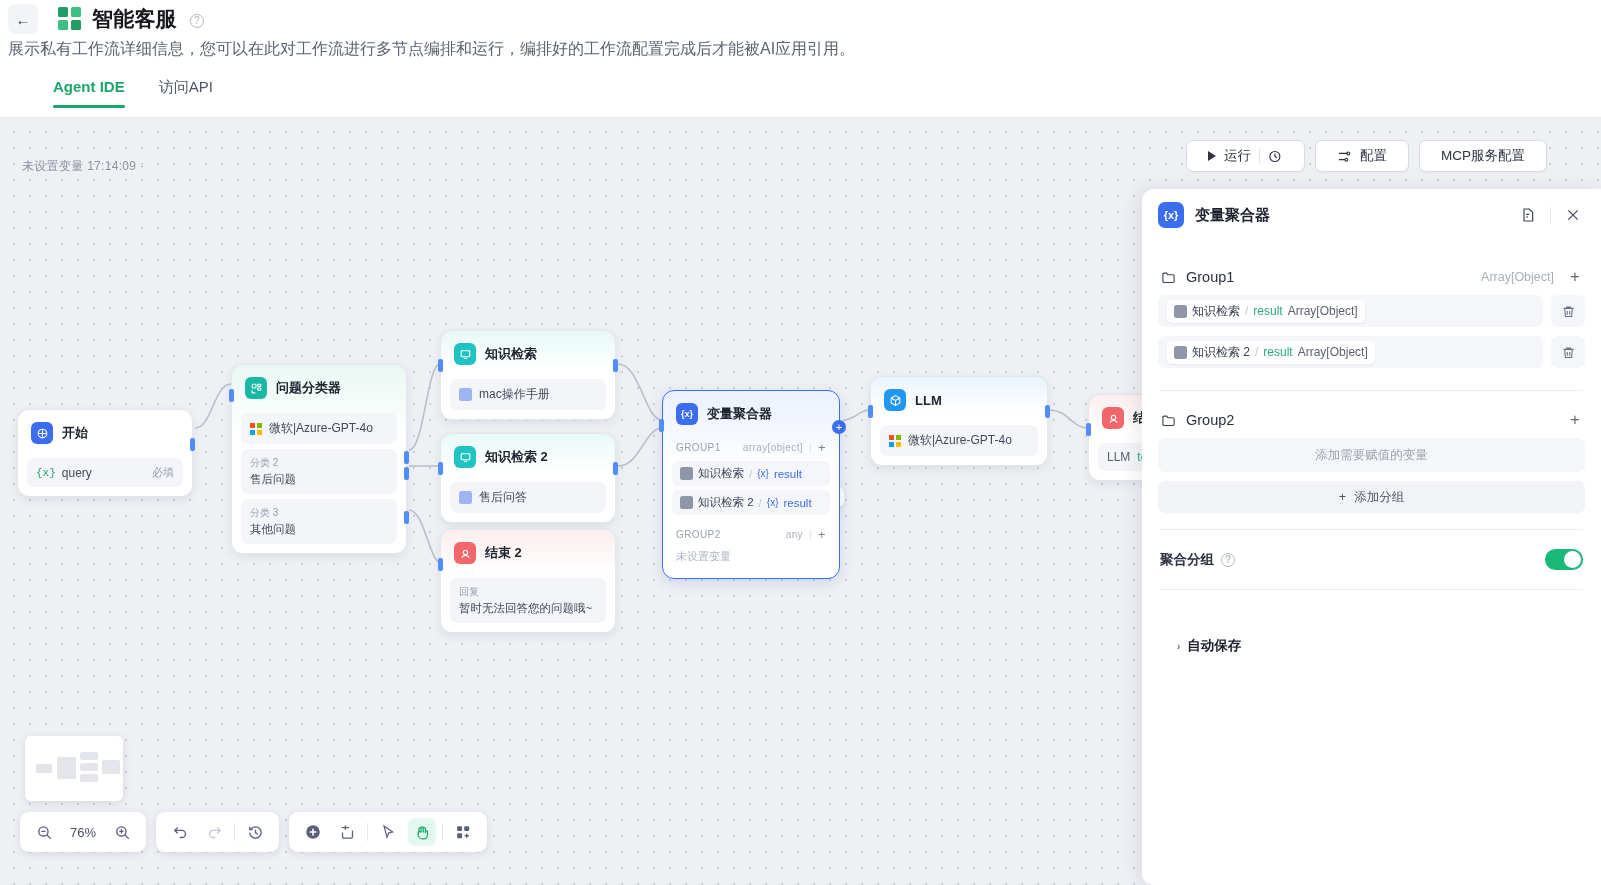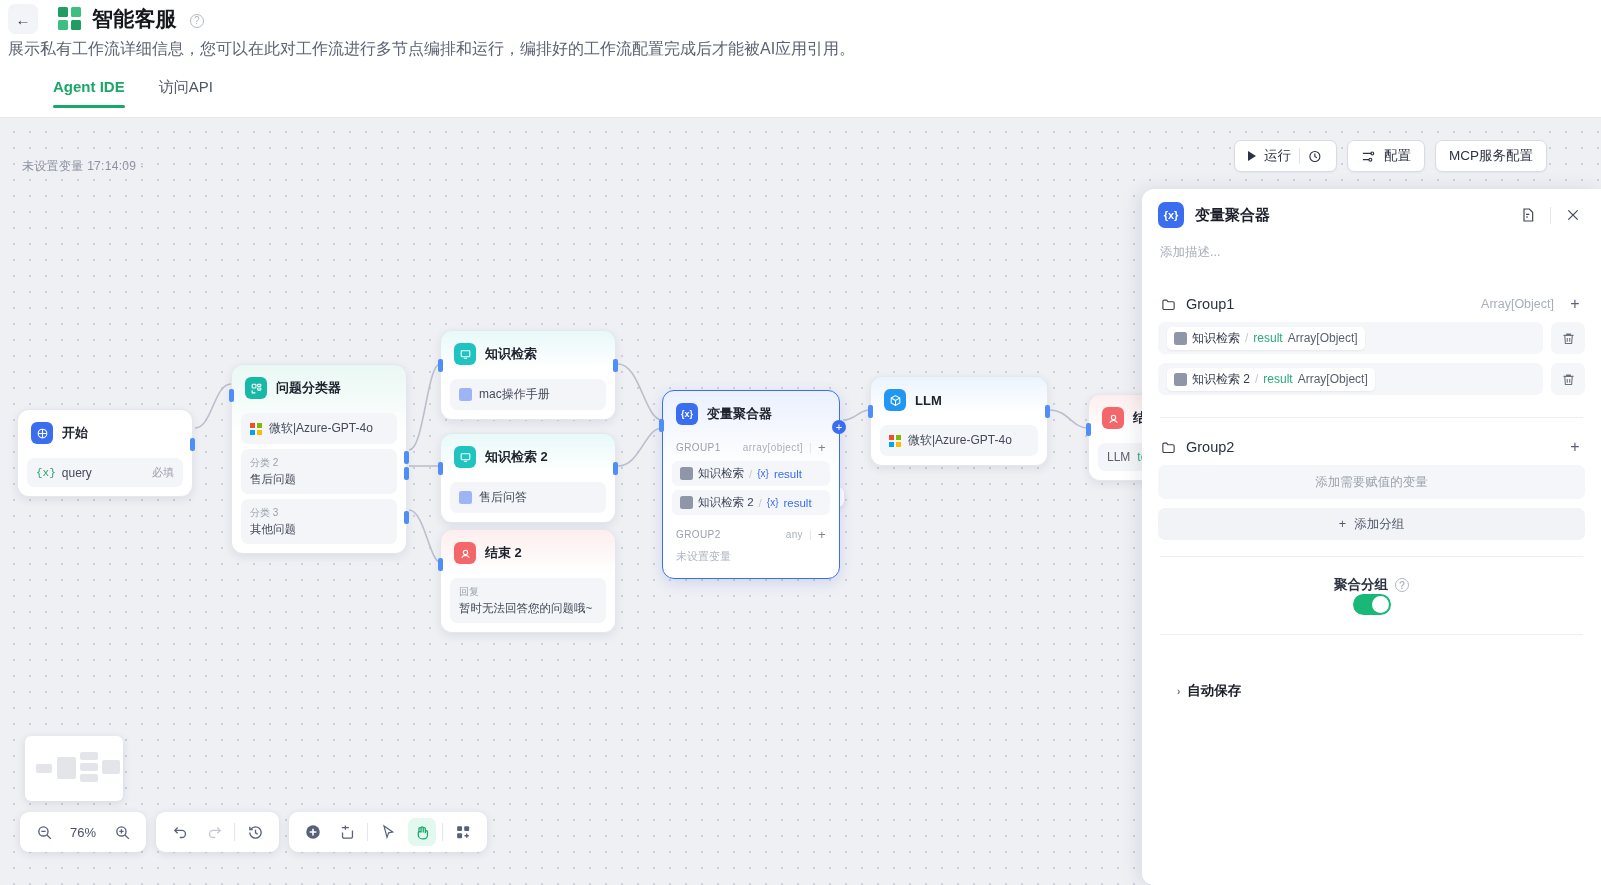--- a/index.html
+++ b/index.html
@@ -49,21 +49,21 @@
     background-image: radial-gradient(#ccd0da 1px, transparent 1px);
     background-size: 16px 16px; background-position: 6px 6px;
     overflow: hidden;
   }
   .autosave { position:absolute; left:22px; top:40px; font-size:12px; color:#8b91a1; letter-spacing:.3px; }
 
   
   .top-tools { position:absolute; right: 54px; top: 22px; display:flex; gap: 10px; align-items:center; }
   .tool-btn {
     height: 32px; background:#fff; border:1px solid #d8dbe4; border-radius: 7px;
-    display:flex; align-items:center; gap:8px; padding: 0 13px; cursor:pointer;
+    display:flex; align-items:center; gap:8px; padding: 0 21px; cursor:pointer;
     font-size: 13.5px; color:#2d3342; box-shadow: 0 1px 2px rgba(25,30,50,.05);
   }
   .tool-btn .sep { width:1px; height:16px; background:#dfe2ea; }
   .play-tri { width:0;height:0;border-left:8px solid #2d3342;border-top:5px solid transparent;border-bottom:5px solid transparent; }
 
   
   .node {
     position:absolute; background:#fff; border-radius: 12px;
     box-shadow: 0 3px 10px rgba(30,40,70,.09); border:1px solid rgba(225,228,236,.9);
     padding: 9px; font-size: 12px;
@@ -183,21 +183,21 @@
   .var-type { color:#5a616f; }
   .del-btn { width:34px;height:32px;background:#f5f6f9;border-radius:7px;display:flex;
     align-items:center;justify-content:center;color:#69707f;cursor:pointer; }
 
   .p-divider { height:1px; background:#edeef2; margin: 22px 2px 0 2px; }
   .addvar-box { height:34px; background:#f5f6f9; border-radius:7px; display:flex;
     align-items:center; justify-content:center; color:#9aa0ad; font-size:12.5px; margin-top:9px; cursor:pointer; }
   .addgrp-box { height:32px; background:#f2f3f7; border-radius:7px; display:flex; align-items:center;
     justify-content:center; gap:8px; color:#4d5566; font-size:12.5px; margin-top:9px; cursor:pointer; }
 
-  .toggle-row { display:flex; align-items:center; padding: 19px 2px 19px 2px; flex-direction: column; }
+  .toggle-row { display:flex; align-items:center; padding: 19px 2px 19px 2px; }
   .toggle-label { font-size:13.5px; color:#2b313e; font-weight:700; flex:1; display:flex; align-items:center; gap:4px; }
   .toggle-label .help-icon { margin-top:0; }
   .switch { width:38px; height:21px; border-radius:11px; background:#18b877; position:relative; cursor:pointer; }
   .switch i { position:absolute; right:2px; top:2px; width:17px; height:17px; border-radius:50%; background:#fff; }
 
   .outvar { display:flex; align-items:center; gap:7px; margin-top: 47px; padding-left:19px;
     font-size:13.5px; color:#1a1e28; font-weight:700; cursor:pointer; }
   .caret { color:#6a7282; font-size:10px; }
 </style>
 </head>
@@ -556,21 +556,20 @@
         </svg>
       </div>
       <div class="phsep"></div>
       <div class="phbtn">
         <svg width="16" height="16" viewBox="0 0 24 24" fill="none" stroke="currentColor" stroke-width="1.8">
           <path d="M5 5l14 14M19 5L5 19"></path>
         </svg>
       </div>
     </div>
 
-    <div class="panel-desc">添加描述...</div>
 
     <div class="pgroup-head">
       <svg width="15" height="15" viewBox="0 0 24 24" fill="none" stroke="#3c4350" stroke-width="1.8">
         <path d="M3 7a2 2 0 012-2h4l2 2.5h8a2 2 0 012 2V18a2 2 0 01-2 2H5a2 2 0 01-2-2z"></path>
       </svg>
       <span class="pgroup-name">Group1</span>
       <span class="pgroup-type">Array[Object]</span>
       <span class="pgroup-plus">+</span>
     </div>
 

